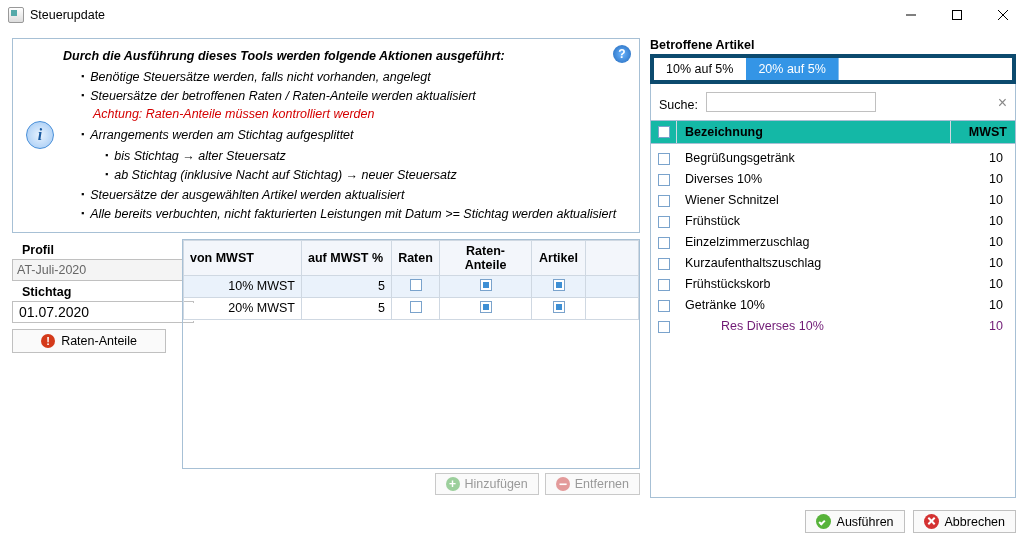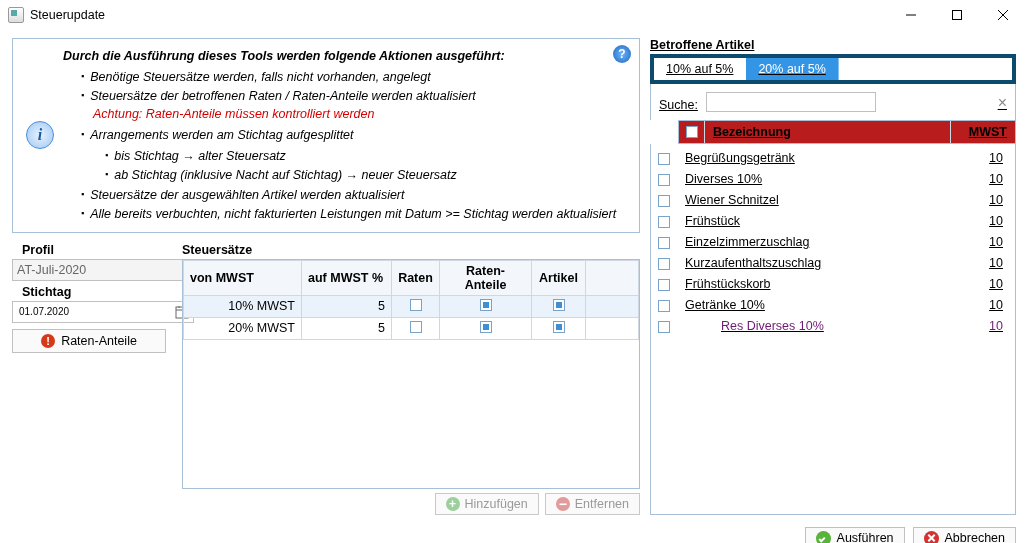--- a/index.html
+++ b/index.html
@@ -21,46 +21,46 @@
     .info-text .hdr { font-weight:bold; }
     .info-text ul { margin:2px 0 0 0; padding-left:18px; }
     .info-text li { list-style:none; }
     .info-text li::before { content:"▪"; font-size:9px; margin-right:6px; display:inline-block; vertical-align:2px;}
     .warn { color:#d40000; }
     .mid-row { display:flex; margin-top:6px; gap:10px; flex:1; }
     .side { width:160px; }
     .side .lbl { font-weight:bold; margin:4px 10px 2px; }
     .dd, .dateinp { border:1px solid #c0c0c0; height:22px; display:flex; align-items:center; padding:0 4px; background:#fff; width:182px; justify-content:space-between; color:#666;}
     .dd { background:#f4f4f4; }
-    .dateinp input { border:none; outline:none; flex:1; font-size:10px; }
+    .dateinp input { border:none; outline:none; flex:1; font-size:14px; }
     .cal-icon { width:14px; height:14px; }
     .warn-btn { margin-top:6px; border:1px solid #c0c0c0; height:24px; width:154px; display:flex; align-items:center; justify-content:center; gap:6px; background:#fafafa; cursor:pointer;}
     .warn-btn .dot{width:14px;height:14px;border-radius:50%;background:#d43a1a;color:#fff;display:flex;align-items:center;justify-content:center;font-weight:bold;font-size:11px;}
     .grid-wrap { flex:1; display:flex; flex-direction:column; }
     .grid-wrap .lbl { font-weight:bold; margin:4px 0 2px; }
     .grid { border:1px solid #a7c0d5; height:230px; }
     table { border-collapse:collapse; width:100%; }
     th,td { border:1px solid #cfd8e2; padding:3px 6px; height:22px; }
     th { background:#f3f6fb; font-weight:bold; text-align:left; }
     tr.sel td { background:#eaf2fb; }
     .cb { width:12px; height:12px; border:1px solid #7aa3cc; display:inline-block; position:relative; background:#fff;}
     .cb.on::after{content:"";position:absolute;left:2px;top:2px;right:2px;bottom:2px;background:#3e8fd4;}
     .btns { display:flex; justify-content:flex-end; gap:6px; margin-top:4px; }
     .btn { border:1px solid #c9c9c9; background:#fafafa; color:#9a9a9a; padding:3px 10px; display:flex; align-items:center; gap:5px; }
     .btn .plus{width:14px;height:14px;border-radius:50%;background:#9ccf9c;color:#fff;display:flex;align-items:center;justify-content:center;font-weight:bold;font-size:12px;}
     .btn .minus{width:14px;height:14px;border-radius:50%;background:#e39a9a;color:#fff;display:flex;align-items:center;justify-content:center;font-weight:bold;font-size:14px;line-height:1;}
-    .right { flex:1; display:flex;flex-direction:column; margin-top:8px;text-decoration:underline;}
+    .right { flex:1; display:flex;flex-direction:column; margin-top:8px;}
     .right .lbl { font-weight:bold; margin-bottom:2px; }
     .tabbar { display:flex; border:4px solid #0c4a6e; }
     .tab { padding:4px 12px; background:#3495e6; color:#fff; border-right:1px solid rgba(255,255,255,.4); cursor:pointer;}
     .tab.active { background:#fff; color:#000; }
     .search-row { display:flex; align-items:flex-end; gap:8px; padding:8px 8px; border-left:1px solid #a7c0d5; border-right:1px solid #a7c0d5;}
     .search-row input { border:1px solid #c0c0c0; height:20px; width:170px; padding:0 4px; }
     .search-row .x { margin-left:auto; color:#888; font-size:16px; cursor:pointer;}
-    .arthdr { display:flex; border:1px solid #a7c0d5; border-top:1px solid #a7c0d5; background:#b91c1c;margin-left:28px; }
+    .arthdr { display:flex; border:1px solid #a7c0d5; border-top:1px solid #a7c0d5; background:#14b8a6; }
     .arthdr .c1{width:26px;border-right:1px solid #cfd8e2;display:flex;align-items:center;justify-content:center;}
     .arthdr .c2{flex:1;padding:4px 8px;font-weight:bold;border-right:1px solid #cfd8e2;}
     .arthdr .c3{width:64px;padding:4px 8px;font-weight:bold;text-align:right;}
     .artbody { border-left:1px solid #a7c0d5; border-right:1px solid #a7c0d5; border-bottom:1px solid #a7c0d5; flex:1; min-height:340px;}
     .arow { display:flex; height:21px; align-items:flex-end; }
     .arow .c1{width:26px;display:flex;justify-content:center;}
     .arow .c2{flex:1;padding:0 8px;}
     .arow .c3{width:64px;padding:0 12px;text-align:right;}
     .arow.res {color:#701a75;gap:36px;}
     .footer { display:flex; justify-content:flex-end; gap:8px; padding:6px 12px 10px; }
@@ -144,21 +144,20 @@
               <line x1="10" y1="1" x2="10" y2="3" stroke="#666"></line>
             </svg>
         </div>
         <div class="warn-btn">
           <span class="dot">!</span>
           <span>Raten-Anteile</span>
         </div>
       </div>
 
       <div class="grid-wrap">
-        <div class="lbl">Steuersätze</div>
         <div class="grid">
           <table>
             <tbody>
                 <tr>
               <th style="width:118px;">von MWST</th>
               <th style="width:90px;">auf MWST %</th>
               <th style="width:48px;" class="ctr">Raten</th>
               <th style="width:92px;" class="ctr">Raten-Anteile</th>
               <th style="width:54px;" class="ctr">Artikel</th>
               <th></th>

